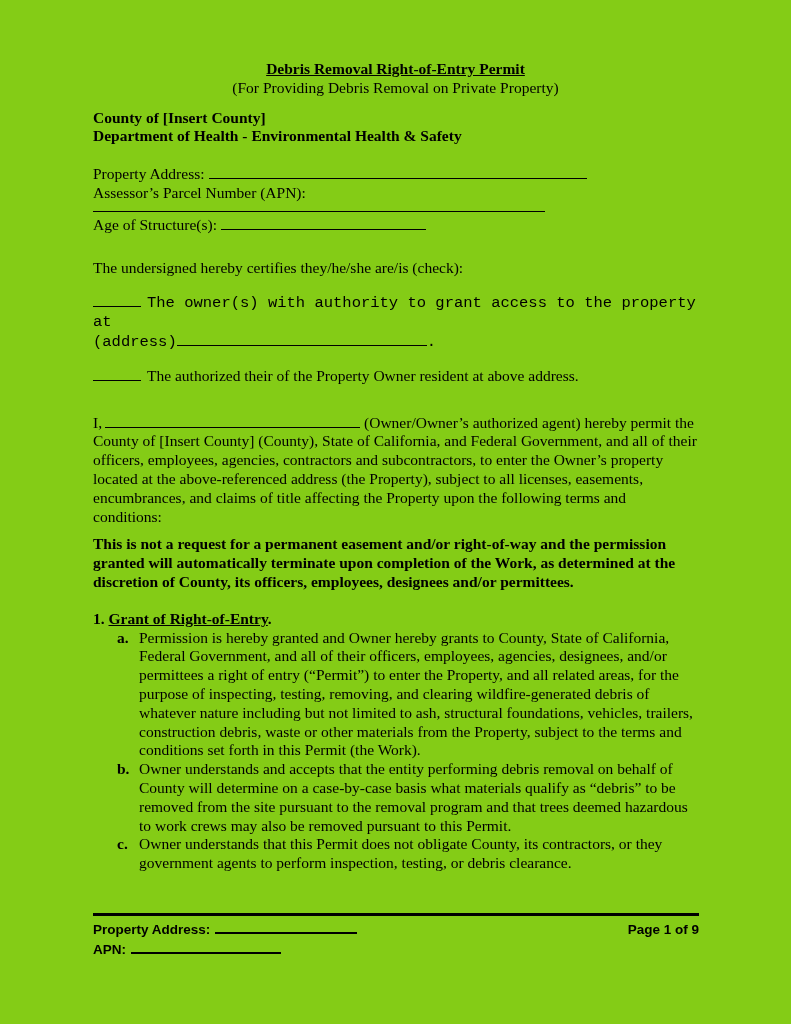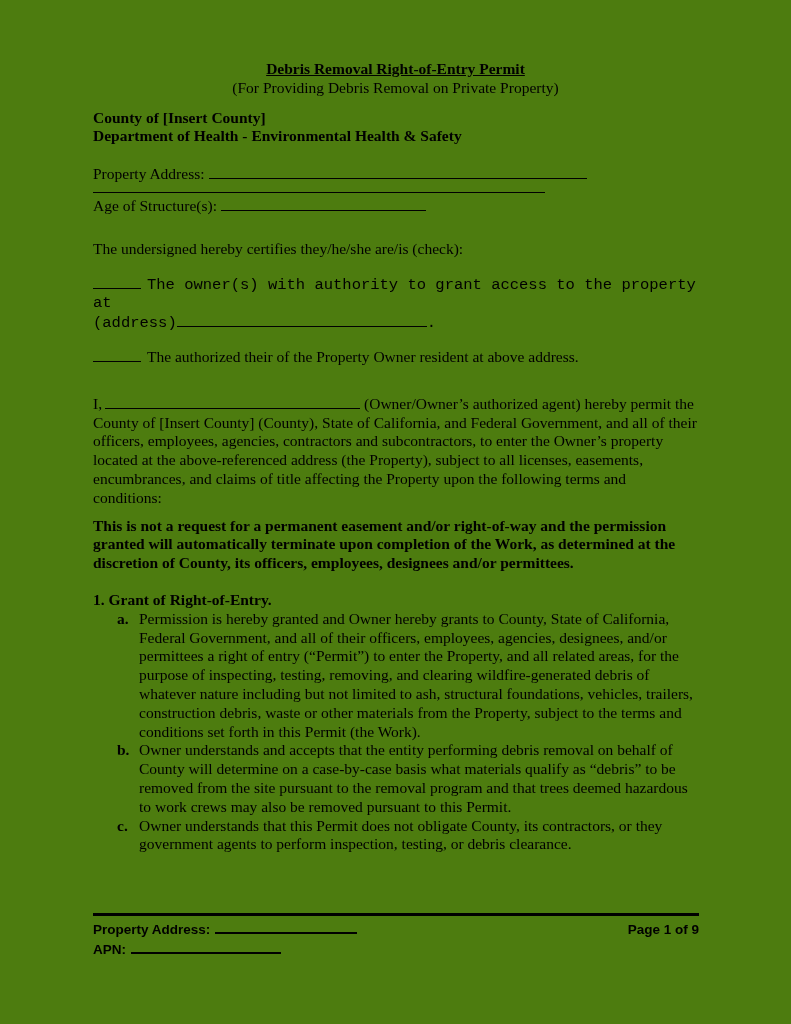--- a/index.html
+++ b/index.html
@@ -1,20 +1,20 @@
 <!DOCTYPE html>
 <html><head>
 <meta charset="utf-8">
 <style>
   html, body { margin: 0; padding: 0; background: #ffffff; }
   .page {
     position: relative;
     width: 791px;
     height: 1024px;
-    background: #4d7c0f;
+    background: #84cc16;
     color: #000000;
     font-family: "Liberation Serif", serif;
     font-size: 15.5px;
     line-height: 18.8px;
     overflow: hidden;
   }
   .content { padding: 60px 93px 0 93px; }
   p, div.line { margin: 0; }
 
   .doc-title { text-align: center; font-weight: bold; }
@@ -33,21 +33,21 @@
   .age-line { margin-top: 4px; }
 
   .certify-intro { margin-top: 24px; }
   .option1 { margin-top: 16px; font-family: Liberation Mono, monospace; }
   .option2 { margin-top: 15px; }
   .permit-para { margin-top: 28px; }
 
   .notice { margin-top: 9px; font-weight: bold; }
 
   .sec-heading { margin-top: 18px; font-weight: bold; }
-  .sec-heading .u { }
+  .sec-heading .u { text-decoration: underline; }
 
   .sec-list { padding-left: 24px; }
   .sec-item { display: flex; }
   .sec-item .marker { width: 22px; flex: 0 0 22px; font-weight: bold; }
   .sec-item .itext { flex: 1; }
 
   .blank {
     display: inline-block;
     border-bottom: 1.6px solid #000;
     height: 13px;
@@ -84,20 +84,21 @@
 
     <p class="doc-title"><span class="u">Debris Removal Right-of-Entry Permit</span></p>
     <p class="doc-subtitle">(For Providing Debris Removal on Private Property)</p>
 
     <div class="agency">
       <div class="line">County of [Insert County]</div>
       <div class="line">Department of Health - Environmental Health &amp; Safety</div>
     </div>
 
     <p class="field-line-1"><span>Property Address:</span><span class="blank b-prop"></span></p>
+    <p>Assessor’s Parcel Number (APN):</p>
     <div class="apn-underline"></div>
     <p class="age-line"><span>Age of Structure(s):</span><span class="blank b-age"></span></p>
 
     <p class="certify-intro">The undersigned hereby certifies they/he/she are/is (check):</p>
 
     <p class="option1"><span class="blank b-check"></span><span>The owner(s) with authority to grant access to the property at</span><br>
       <span>(address)</span><span class="blank b-addr"></span><span>.</span></p>
 
     <p class="option2"><span class="blank b-check"></span><span>The authorized their of the Property Owner resident at above address.</span></p>
 

